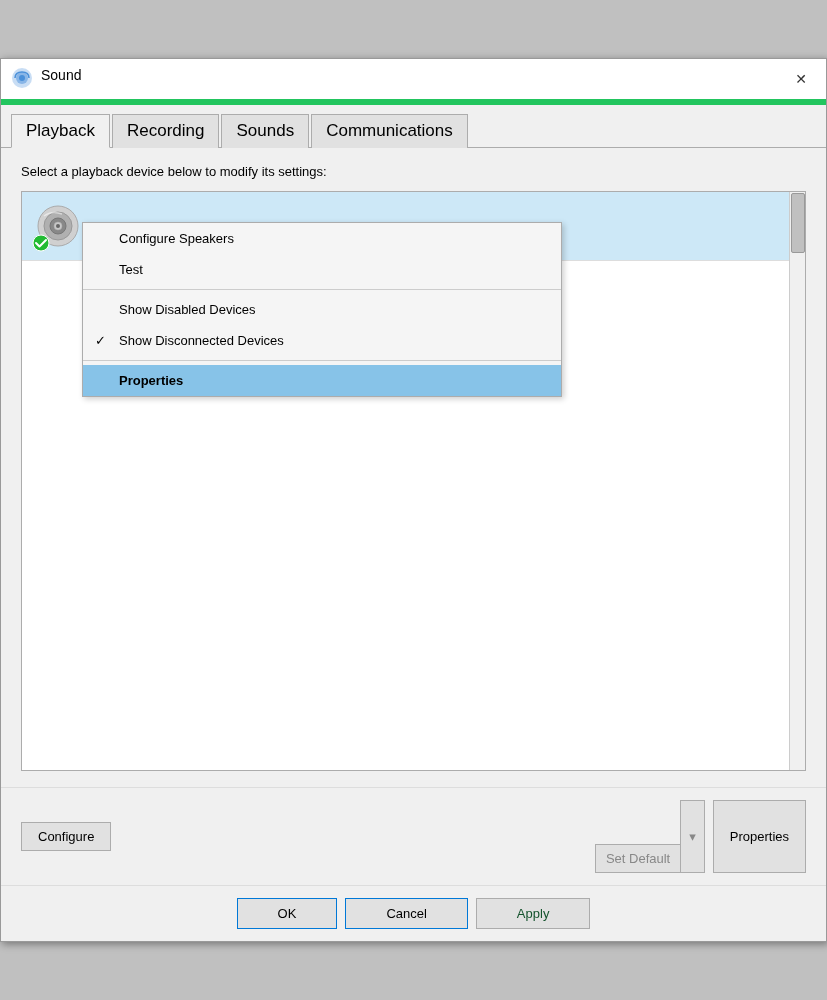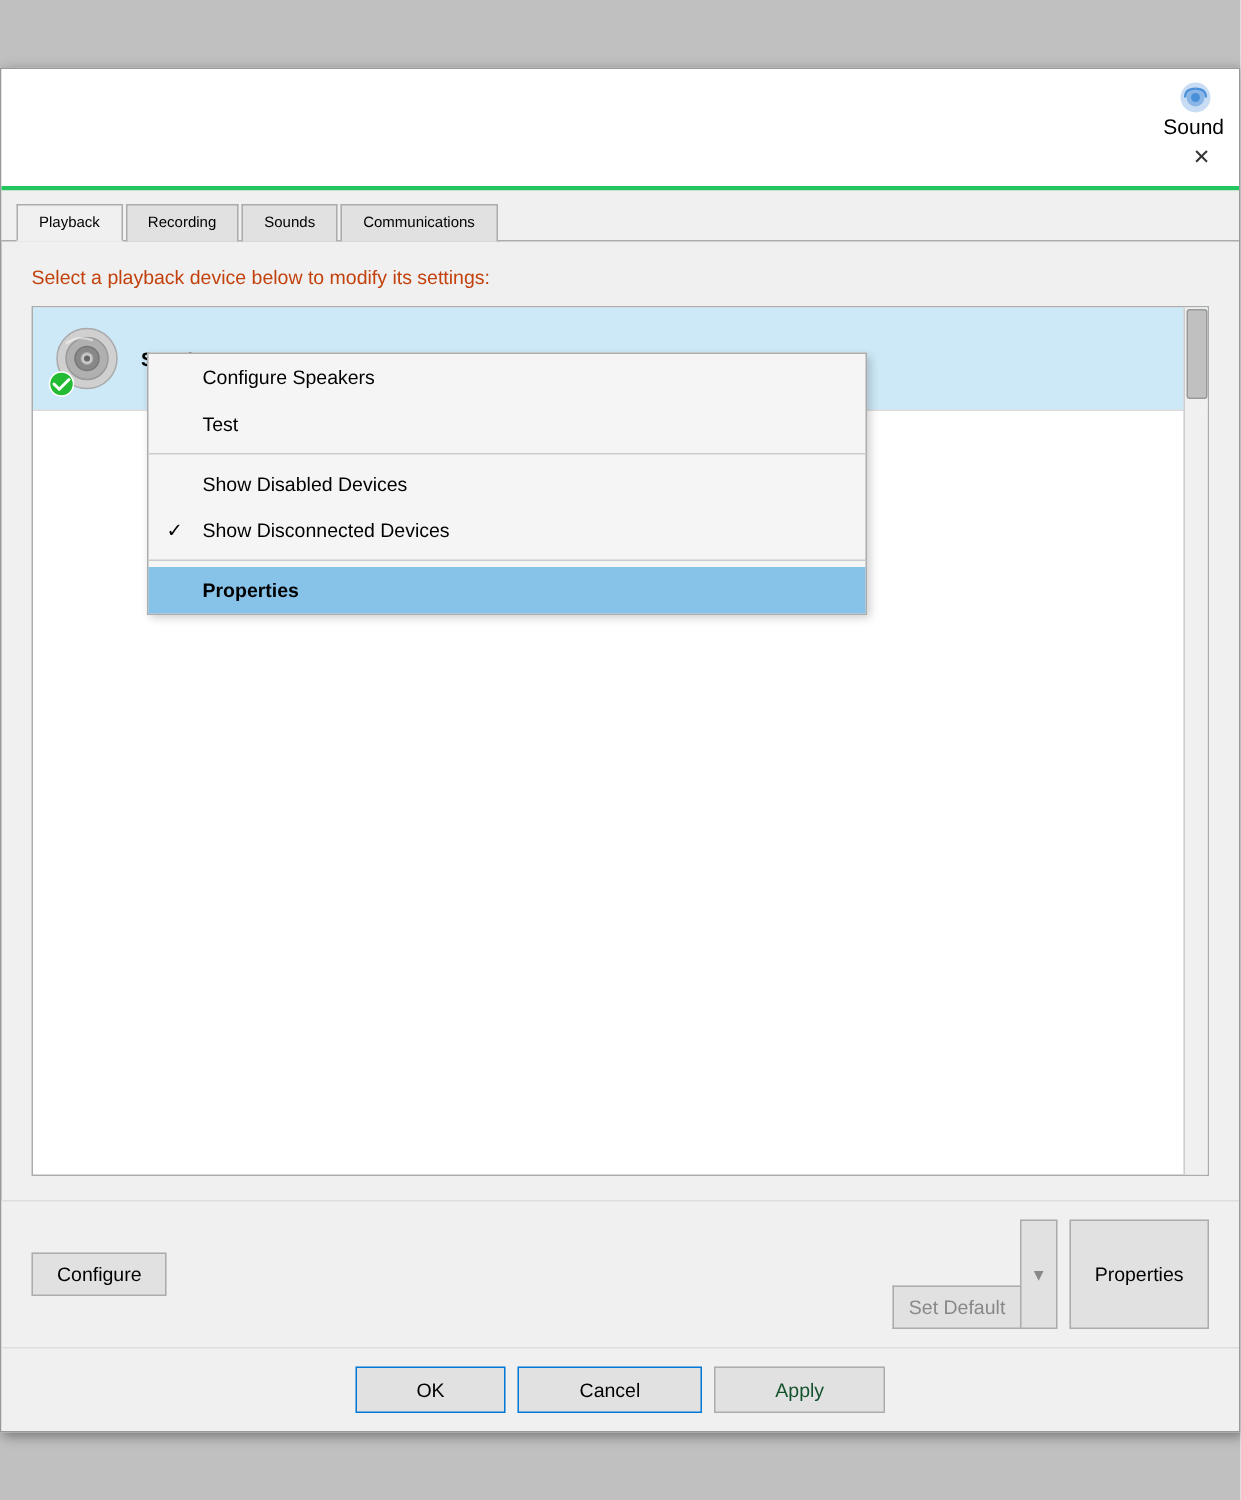--- a/index.html
+++ b/index.html
@@ -14,25 +14,24 @@
     }
     .window {
       width: 827px;
       background: #f0f0f0;
       border: 1px solid #999;
       box-shadow: 2px 2px 8px rgba(0,0,0,0.4);
     }
     .title-bar {
       background: #ffffff;
       display: flex;
-      align-items: flex-end;
+      align-items: flex-start;
       padding: 8px 10px;
-      border-bottom: 3px solid #22c55e;
+      border-bottom: 6px solid #22c55e;
       user-select: none;
-      flex-direction: column;
     }
     .title-bar-icon {
       width: 22px;
       height: 22px;
       margin-right: 8px;
       flex-shrink: 0;
     }
     .title-bar-text {
       font-size: 14px;
       font-weight: normal;
@@ -56,36 +55,36 @@
       display: flex;
       padding: 8px 10px 0 10px;
       border-bottom: 1px solid #acacac;
     }
     .tab {
       padding: 6px 14px;
       border: 1px solid #acacac;
       border-bottom: none;
       background: #e1e1e1;
       cursor: pointer;
-      font-size: 10px;
+      font-size: 17px;
       margin-right: 2px;
       position: relative;
       top: 1px;
     }
     .tab.active {
       background: #f0f0f0;
       border-bottom: 1px solid #f0f0f0;
       z-index: 1;
     }
     .content {
       padding: 16px 20px;
     }
     .description {
       font-size: 13px;
-      color: #c2410c;
+      color: #000000;
       margin-bottom: 12px;
     }
     .device-list-container {
       position: relative;
       border: 1px solid #acacac;
       background: #fff;
       min-height: 580px;
     }
     .device-list {
       width: 100%;
@@ -139,21 +138,21 @@
       background: #c0c0c0;
       border: 1px solid #999;
       margin: 1px auto;
       border-radius: 2px;
     }
 
     
     .context-menu {
       position: absolute;
       top: 30px;
-      left: 76px;
+      left: 60px;
       width: 480px;
       background: #f5f5f5;
       border: 1px solid #acacac;
       box-shadow: 2px 2px 6px rgba(0,0,0,0.2);
       z-index: 10;
     }
     .context-menu-item {
       padding: 8px 16px 8px 36px;
       font-size: 13px;
       cursor: pointer;

